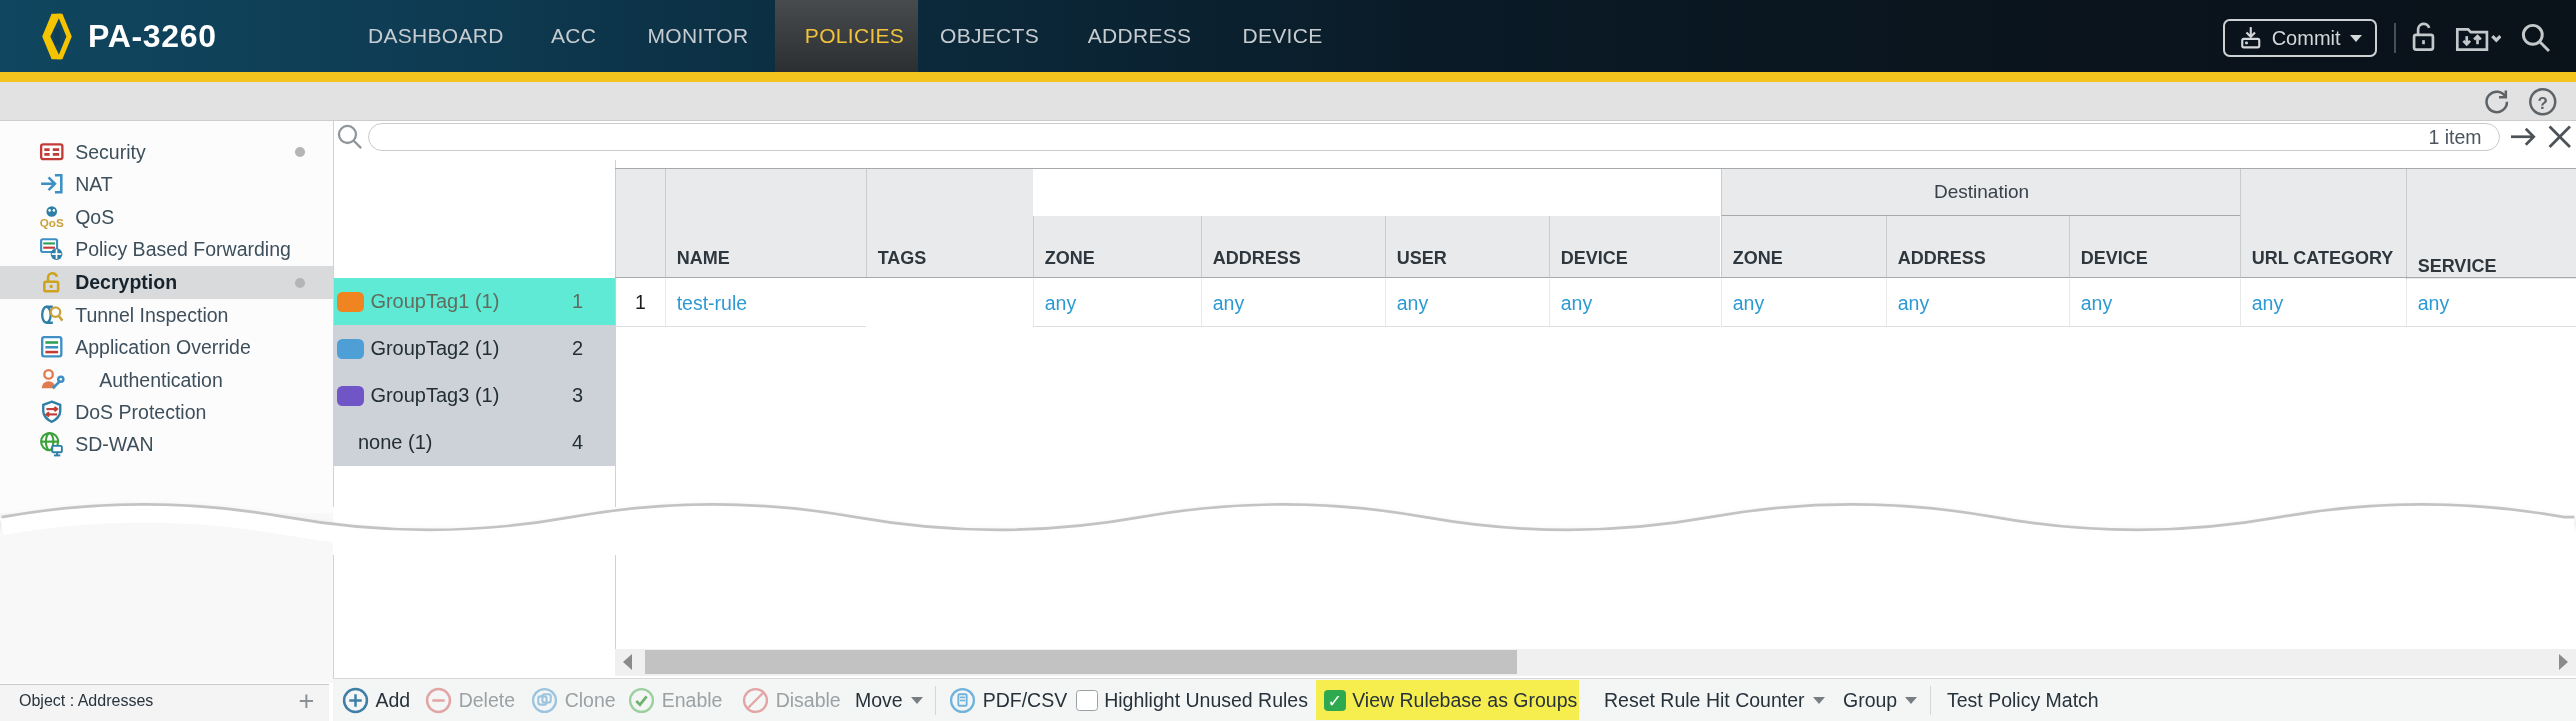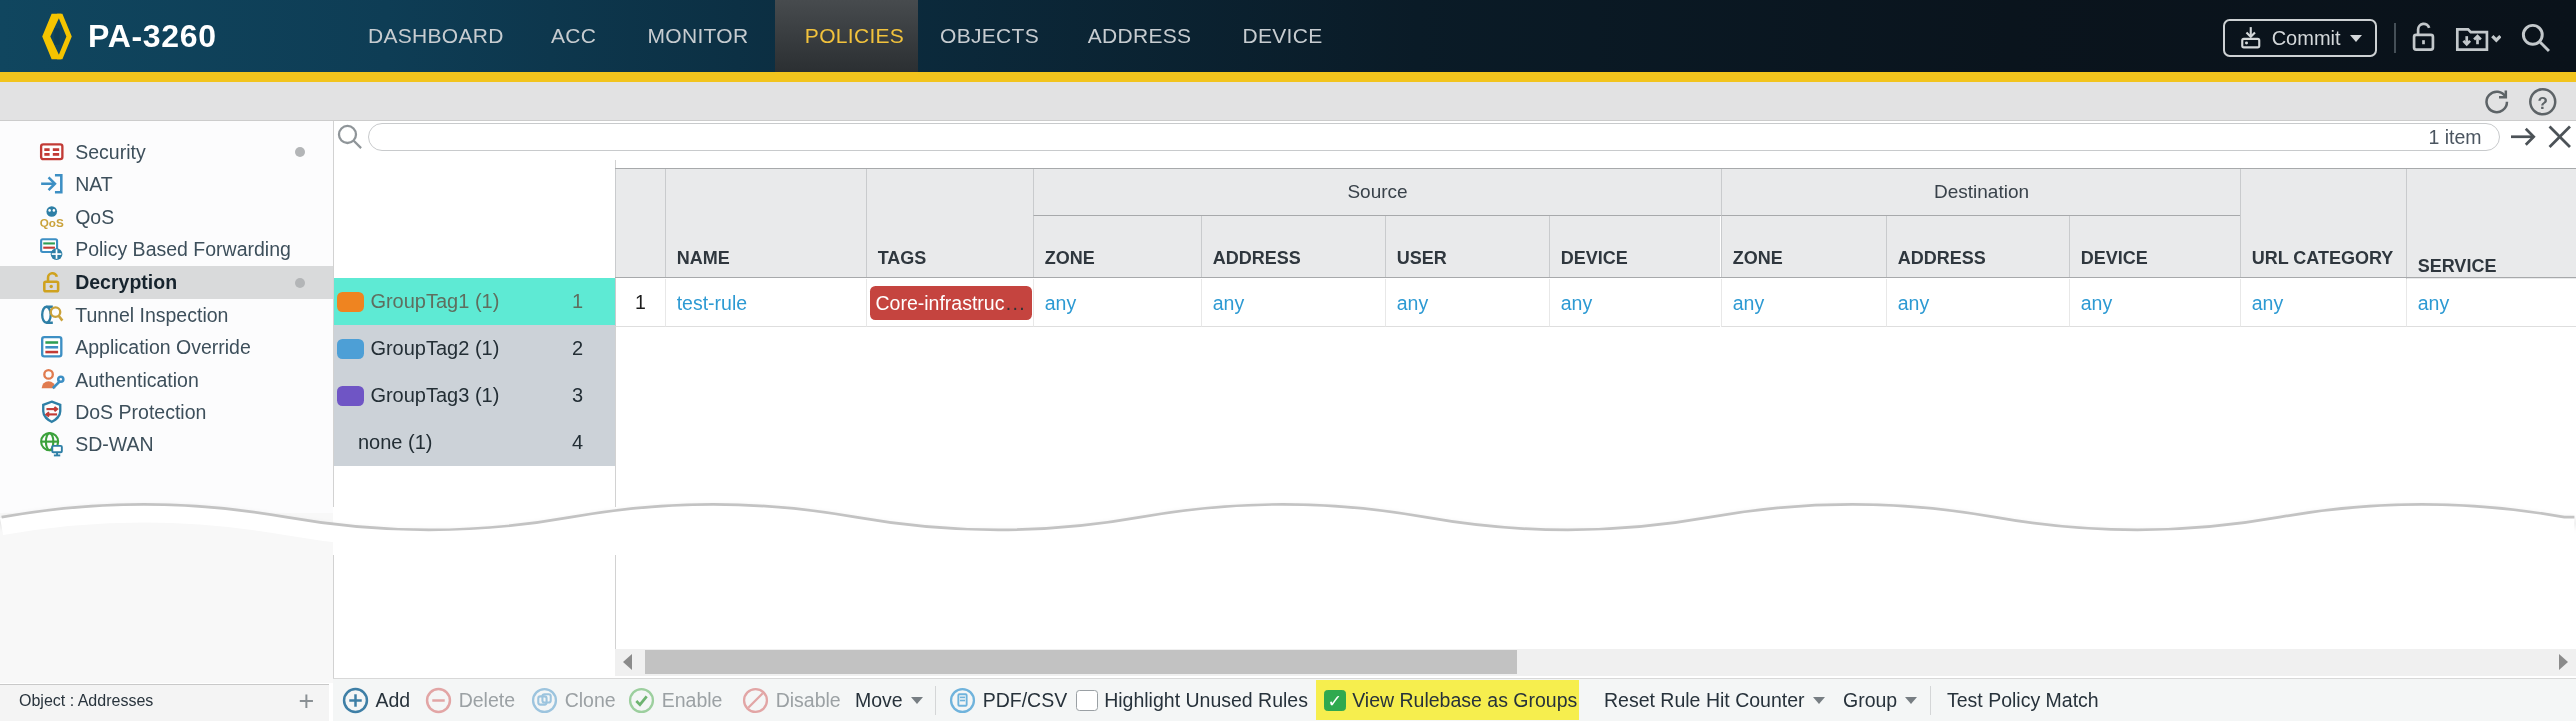--- a/index.html
+++ b/index.html
@@ -273,21 +273,21 @@
   </div>
   <div class="side-item" style="top:331px;">
     <svg class="ic" viewBox="0 0 24 24">
       <rect x="3" y="3" width="18" height="18" rx="2" fill="#fff" stroke="#3d8fc4" stroke-width="2.2"></rect>
       <line x1="6" y1="8" x2="18" y2="8" stroke="#2e9e54" stroke-width="2.4"></line>
       <line x1="6" y1="12.5" x2="18" y2="12.5" stroke="#3d8fc4" stroke-width="2.4"></line>
       <line x1="6" y1="17" x2="18" y2="17" stroke="#c23b36" stroke-width="2.4"></line>
     </svg>
     <span class="lbl">Application Override</span>
   </div>
-  <div class="side-item" style="top:364px;">
+  <div class="side-item" style="top:364px;gap:24px;">
     <svg class="ic" viewBox="0 0 24 24">
       <circle cx="9" cy="7" r="4" fill="none" stroke="#e07b4f" stroke-width="2.2"></circle>
       <path d="M2.5,20 a6.5,6.5 0 0 1 13,0 z" fill="#e07b4f"></path>
       <g stroke="#3d8fc4" stroke-width="2.4" fill="none">
         <line x1="13" y1="20" x2="20" y2="13"></line>
         <circle cx="20.5" cy="11.5" r="2.4"></circle>
       </g>
     </svg>
     <span class="lbl">Authentication</span>
   </div>
@@ -342,23 +342,20 @@
     <div class="htop"></div>
 
     <div class="hcell" style="left:0;top:1.3px;width:50px;height:108px;"></div>
     <div class="hcell" style="left:50px;top:1.3px;width:201px;height:108px;">
       <span class="leaf">NAME</span>
       </div>
     <div class="hcell" style="left:251px;top:1.3px;width:167px;height:108px;">
       <span class="leaf">TAGS</span>
       </div>
 
-    <div class="hgroup" style="left:418px;top:1.3px;width:688px;height:47px;">
-      <span>Source</span>
-      </div>
     <div class="hcell" style="left:418px;top:48px;width:168px;height:61px;">
       <span class="leaf">ZONE</span>
       </div>
     <div class="hcell" style="left:586px;top:48px;width:184px;height:61px;">
       <span class="leaf">ADDRESS</span>
       </div>
     <div class="hcell" style="left:770px;top:48px;width:164px;height:61px;">
       <span class="leaf">USER</span>
       </div>
     <div class="hcell" style="left:934px;top:48px;width:171px;height:61px;">
@@ -384,26 +381,20 @@
     <div class="hcell" style="left:1791px;top:1.3px;width:170px;height:116px;border-right:none;">
       <span class="leaf">SERVICE</span>
       </div>
 
     <div class="hbot"></div>
 
     <div class="bcell numc" style="left:0;width:50px;">1</div>
     <div class="bcell" style="left:50px;width:201px;">
       <span class="lnk">test-rule</span>
       </div>
-    <div class="bcell" style="left:251px;width:167px;">
-      <div id="tagchip" style="background:#c5443f">
-        <span>Core-infrastruc</span>
-        <span class="ell">...</span>
-      </div>
-    </div>
     <div class="bcell" style="left:418px;width:168px;">
       <span class="lnk">any</span>
       </div>
     <div class="bcell" style="left:586px;width:184px;">
       <span class="lnk">any</span>
       </div>
     <div class="bcell" style="left:770px;width:164px;">
       <span class="lnk">any</span>
       </div>
     <div class="bcell" style="left:934px;width:171px;">

